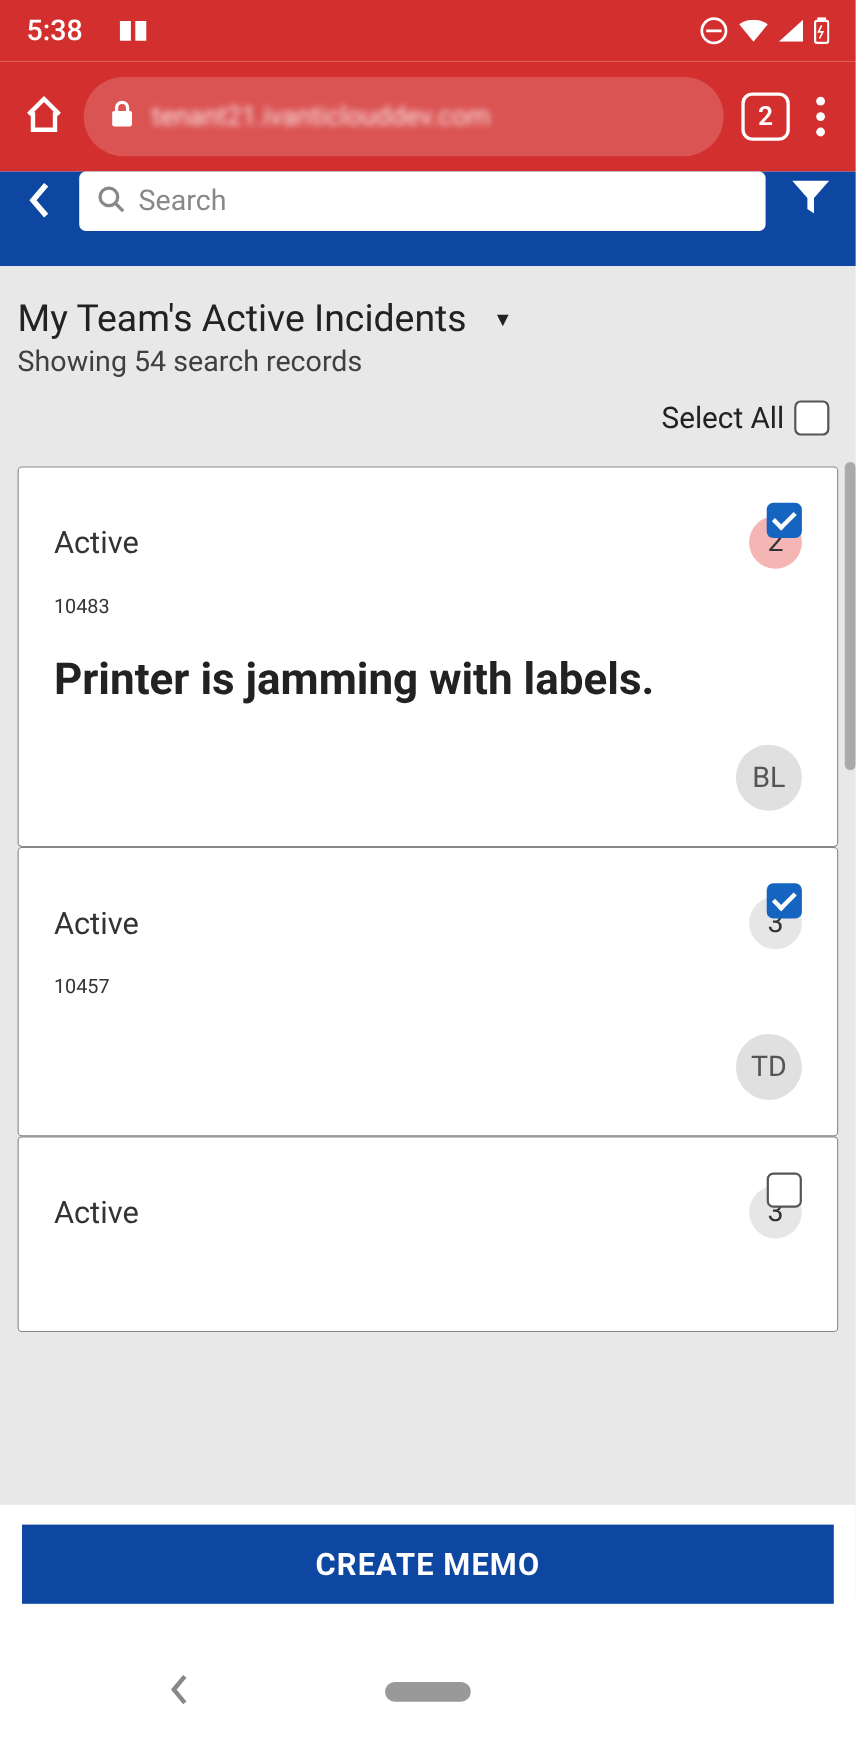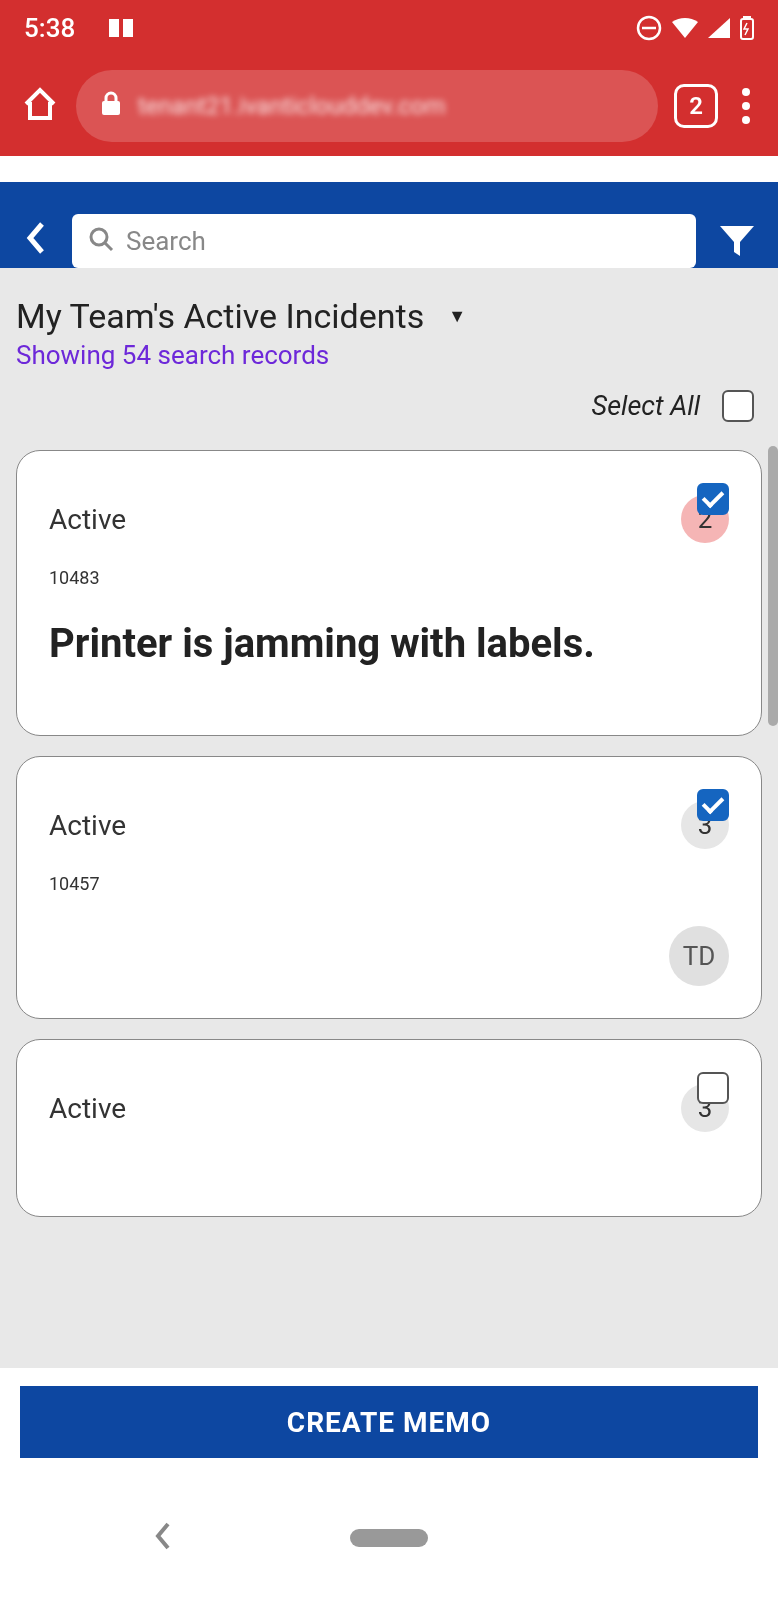--- a/index.html
+++ b/index.html
@@ -10,40 +10,40 @@
 .status-right { display: flex; align-items: center; gap: 10px; }
 .status-icon { display: inline-flex; }
 
 .browser-bar { height: 100px; background: #d32f2f; display: flex; align-items: center; padding: 0 20px; gap: 16px; }
 .url-container { flex: 1; height: 72px; background: rgba(255,255,255,0.18); border-radius: 36px; display: flex; align-items: center; padding: 0 24px; gap: 16px; color: #fff; }
 .url-text { filter: blur(3px); opacity: 0.85; font-size: 24px; }
 .tab-badge { width: 44px; height: 44px; border: 3px solid #fff; border-radius: 10px; display: flex; align-items: center; justify-content: center; color: #fff; font-size: 24px; font-weight: 600; }
 .dots-menu { display: flex; flex-direction: column; gap: 6px; padding: 8px; }
 .dots-menu span { width: 8px; height: 8px; background: #fff; border-radius: 50%; }
 
-.app-header { height: 86px; background: #0d47a1; display: flex; align-items: flex-end; padding: 0 16px; gap: 16px; margin-top: 26px; }
+.app-header { height: 86px; background: #0d47a1; display: flex; align-items: flex-start; padding: 0 16px; gap: 16px; }
 .back-chevron { color: #fff; padding: 8px; }
 .search-box { flex: 1; height: 54px; background: #fff; border-radius: 6px; display: flex; align-items: center; padding: 0 16px; gap: 12px; }
 .search-box input { border: none; outline: none; font-size: 26px; width: 100%; color: #333; }
 .search-box input::placeholder { color: #888; }
 .filter-icon { color: #fff; padding: 8px; }
 
 .content { background: #e8e8e8; padding: 16px; height: 1210px; overflow: hidden; position: relative; }
 .title-row { display: flex; align-items: center; gap: 24px; padding: 12px 0 4px 0; }
 .page-title { font-size: 34px; color: #222; font-weight: 400; }
 .dropdown-caret { font-size: 18px; color: #222; }
-.subtitle { font-size: 26px; color: #6d28d9; margin-bottom: 20px; }
-.select-all-row { display: flex; justify-content: flex-end; align-items: center; gap: 22px; padding-right: 8px; margin-bottom: 28px; font-style: italic; }
+.subtitle { font-size: 26px; color: #404040; margin-bottom: 20px; }
+.select-all-row { display: flex; justify-content: flex-end; align-items: center; gap: 9px; padding-right: 8px; margin-bottom: 28px; }
 .select-all-label { font-size: 27px; color: #222; }
 
 .check { width: 32px; height: 32px; border: 2px solid #555; border-radius: 6px; background: #fff; display: flex; align-items: center; justify-content: center; cursor: pointer; }
 .check.checked { background: #1565c0; border-color: #1565c0; }
 .check.checked::after { content: ""; width: 8px; height: 16px; border: solid #fff; border-width: 0 4px 4px 0; transform: rotate(45deg); margin-top: -4px; }
 
-.card { background: #fff; border: 1px solid #888; border-radius: 24px; padding: 32px; margin-bottom: 20px; position: relative; }
+.card { background: #fff; border: 1px solid #888; border-radius: 4px; padding: 32px; position: relative; }
 .card-check { position: absolute; top: 32px; right: 32px; }
 .card-row1 { display: flex; justify-content: space-between; align-items: center; margin-top: 12px; margin-bottom: 24px; }
 .status-text { font-size: 28px; color: #333; }
 .priority-badge { width: 48px; height: 48px; border-radius: 50%; display: flex; align-items: center; justify-content: center; font-size: 26px; color: #333; }
 .priority-2 { background: #f5b5b5; }
 .priority-3 { background: #e6e6e6; }
 .incident-id { font-size: 18px; color: #333; margin-bottom: 32px; }
 .incident-title { font-size: 40px; font-weight: 700; color: #222; margin-bottom: 36px; }
 .avatar-row { display: flex; justify-content: flex-end; }
 .avatar { width: 60px; height: 60px; border-radius: 50%; background: #e0e0e0; display: flex; align-items: center; justify-content: center; font-size: 26px; color: #555; }
@@ -156,20 +156,23 @@
   </div>
 
   <div class="card">
     <div class="check checked card-check"></div>
     <div class="card-row1">
       <span class="status-text">Active</span>
       <span class="priority-badge priority-2">2</span>
     </div>
     <div class="incident-id">10483</div>
     <div class="incident-title">Printer is jamming with labels.</div>
+    <div class="avatar-row">
+      <div class="avatar">BL</div>
+    </div>
   </div>
 
   <div class="card">
     <div class="check checked card-check"></div>
     <div class="card-row1">
       <span class="status-text">Active</span>
       <span class="priority-badge priority-3">3</span>
     </div>
     <div class="incident-id">10457</div>
     <div class="avatar-row">

